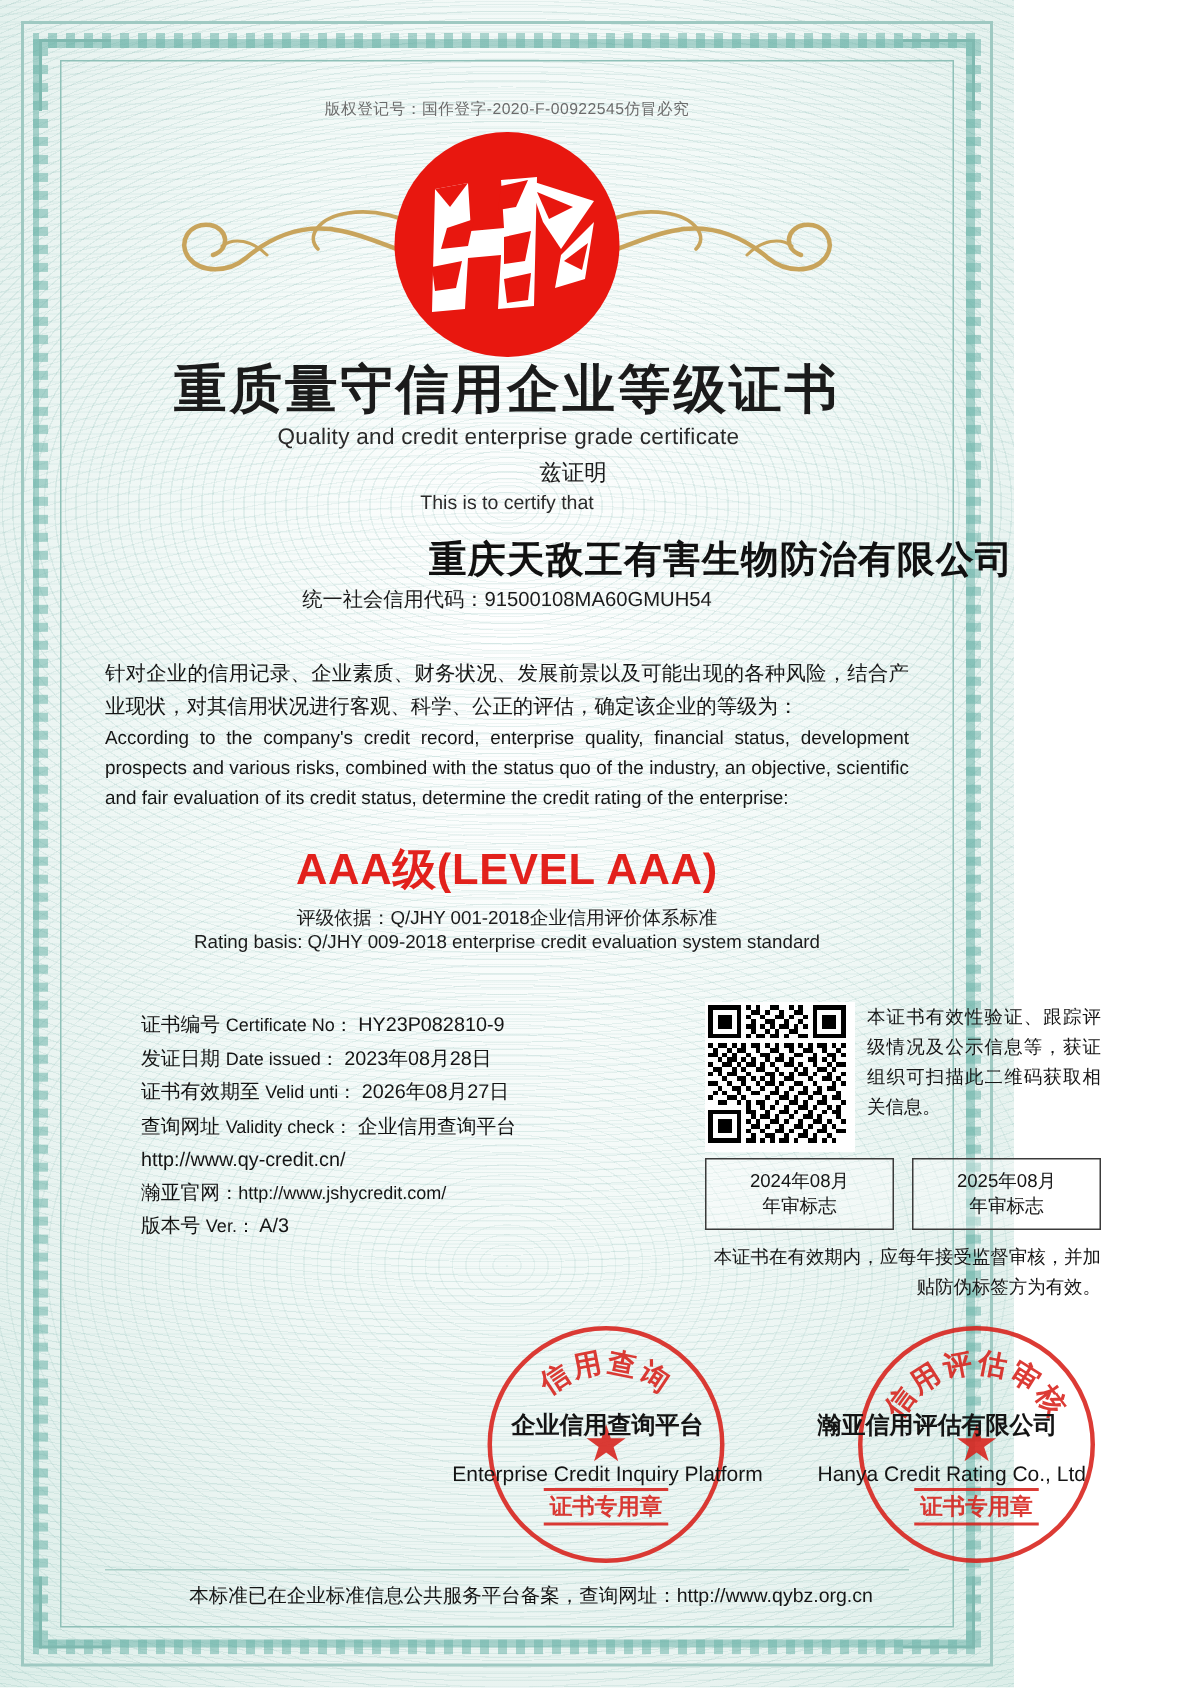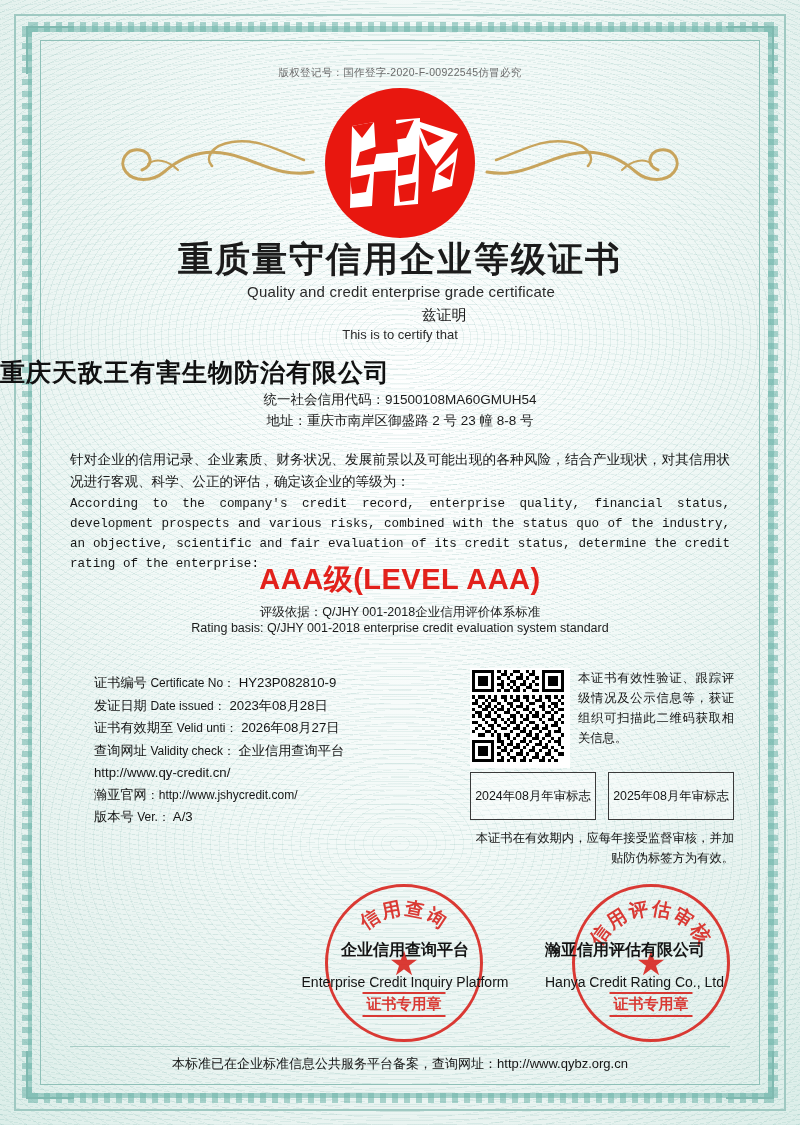--- a/index.html
+++ b/index.html
@@ -4,21 +4,21 @@
 <style>
   html,body{margin:0;padding:0;}
   body{
     width:800px;height:1125px;
     font-family:"Liberation Sans", sans-serif;
     background:#ffffff;
     overflow:hidden;
   }
   .cert{
     position:relative;
-    width:800px;height:1125px;
+    width:676px;height:1125px;
     background:
       repeating-linear-gradient(0deg, rgba(150,200,195,0.10) 0px, rgba(150,200,195,0.10) 1px, rgba(255,255,255,0) 1px, rgba(255,255,255,0) 5px),
       radial-gradient(ellipse at 50% 38%, #ffffff 0%, #f2f9f7 45%, #e8f3f0 75%, #dceee9 100%);
     box-sizing:border-box;
   }
   
   .texture{
     position:absolute;inset:0;
     background:
       repeating-radial-gradient(ellipse 520px 340px at 50% 30%, rgba(60,140,130,0.10) 0px, rgba(60,140,130,0.10) 1px, rgba(0,0,0,0) 1px, rgba(0,0,0,0) 7px),
@@ -82,35 +82,35 @@
   }
   .certify-cn{
     position:absolute;top:306px;left:0;width:100%;text-align:center;
     font-size:15px;color:#1b1b1b;margin-left:44px;
   }
   .certify-en{
     position:absolute;top:327px;left:0;width:100%;text-align:center;
     font-size:13px;color:#2a2a2a;
   }
   .company{
-    position:absolute;top:356px;left:0;width:100%;text-align:left;
+    position:absolute;top:356px;left:0;width:100%;text-align:right;
     font-size:25px;font-weight:bold;color:#111;letter-spacing:1px;
   }
   .code{
     position:absolute;top:391px;left:0;width:100%;text-align:center;
     font-size:13.5px;color:#1b1b1b;
   }
   .addr{
     position:absolute;top:412px;left:0;width:100%;text-align:center;
     font-size:13.5px;color:#1b1b1b;
   }
 
   .para{
-    position:absolute;left:70px;right:70px;top:450px;
-    font-size:13.6px;line-height:22px;color:#161616;text-align:justify;font-family:Liberation Mono, monospace;
+    position:absolute;left:70px;right:70px;top:438px;
+    font-size:13.6px;line-height:22px;color:#161616;text-align:justify;
   }
   .para .en{font-size:12.6px;line-height:20px;}
 
   .level{
     position:absolute;top:560px;left:0;width:100%;text-align:center;
     font-size:29px;font-weight:bold;color:#e2211c;letter-spacing:.5px;
   }
   .basis-cn{
     position:absolute;top:604px;left:0;width:100%;text-align:center;
     font-size:12.5px;color:#1b1b1b;
@@ -138,21 +138,21 @@
     position:absolute;left:578px;top:668px;width:156px;
     font-size:12.3px;line-height:20px;color:#141414;text-align:justify;
   }
 
   .stamp-boxes{
     position:absolute;left:470px;top:772px;width:264px;
     display:flex;justify-content:space-between;
   }
   .stamp-box{
     width:124px;height:46px;border:1px solid #3a3a3a;
-    display:flex;flex-direction:row;align-items:center;justify-content:center;
+    display:flex;flex-direction:column;align-items:center;justify-content:center;
     font-size:12.4px;color:#141414;line-height:17px;background:rgba(255,255,255,0.35);
   }
   .note2{
     position:absolute;left:470px;top:828px;width:264px;
     font-size:12.3px;line-height:20px;color:#141414;text-align:right;
   }
 
   
   .seal{
     position:absolute;width:152px;height:152px;border-radius:50%;
@@ -176,21 +176,21 @@
 
   .org{
     position:absolute;font-size:16px;color:#141414;font-weight:bold;
   }
   .org .en{display:block;font-size:14px;font-weight:normal;margin-top:13px;}
   .org.left{left:300px;top:940px;width:210px;text-align:center;}
   .org.right{left:545px;top:940px;width:220px;text-align:left;}
 
   .footer{
     position:absolute;left:0;bottom:52px;width:100%;text-align:center;
-    font-size:13px;color:#141414;
+    font-size:13px;color:#141414;padding-left:16px;
   }
   .divider{
     position:absolute;left:70px;right:70px;bottom:78px;height:1px;background:#a8cdc6;
   }
 </style>
 </head>
 <body>
 
 <div class="cert">
   <div class="texture"></div>
@@ -247,32 +247,29 @@
 
     <div class="title-cn">重质量守信用企业等级证书</div>
     <div class="title-en">Quality and credit enterprise grade certificate</div>
     <div class="certify-cn">兹证明</div>
     <div class="certify-en">This is to certify that</div>
 
     <div class="company">重庆天敌王有害生物防治有限公司</div>
     <div class="code">
       <span>统一社会信用代码：</span><span>91500108MA60GMUH54</span>
     </div>
-    <div class="addr">
-      <span>地址：</span><span>重庆市南岸区御盛路 2 号 23 幢 8-8 号</span>
-    </div>
 
     <div class="para">
       <div class="cn">针对企业的信用记录、企业素质、财务状况、发展前景以及可能出现的各种风险，结合产业现状，对其信用状况进行客观、科学、公正的评估，确定该企业的等级为：</div>
       <div class="en">According to the company's credit record, enterprise quality, financial status, development prospects and various risks, combined with the status quo of the industry, an objective, scientific and fair evaluation of its credit status, determine the credit rating of the enterprise:</div>
     </div>
 
     <div class="level">AAA级(LEVEL AAA)</div>
     <div class="basis-cn">评级依据：Q/JHY 001-2018企业信用评价体系标准</div>
-    <div class="basis-en">Rating basis: Q/JHY 001-2018 enterprise credit evaluation system standard</div>
+    <div class="basis-en">Rating basis: Q/JHY 009-2018 enterprise credit evaluation system standard</div>
 
     <div class="info">
       <div class="row">
         <span>证书编号</span>
         <span class="lbl-en">Certificate No：</span>
         <span>HY23P082810-9</span>
       </div>
       <div class="row">
         <span>发证日期</span>
         <span class="lbl-en">Date issued：</span>

